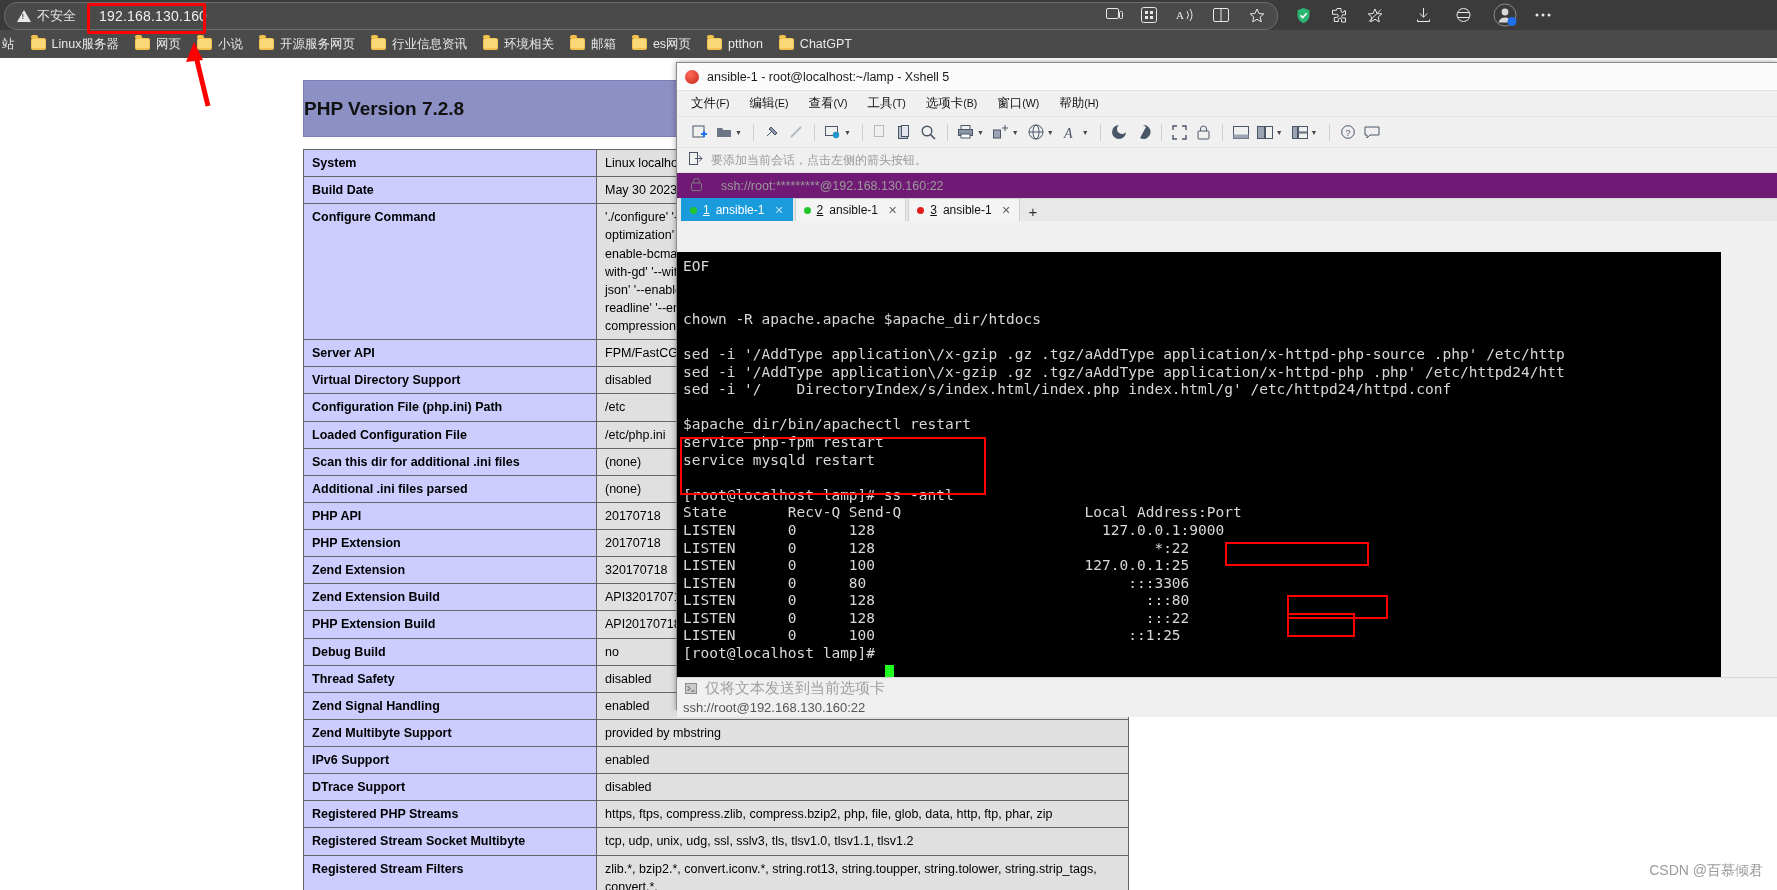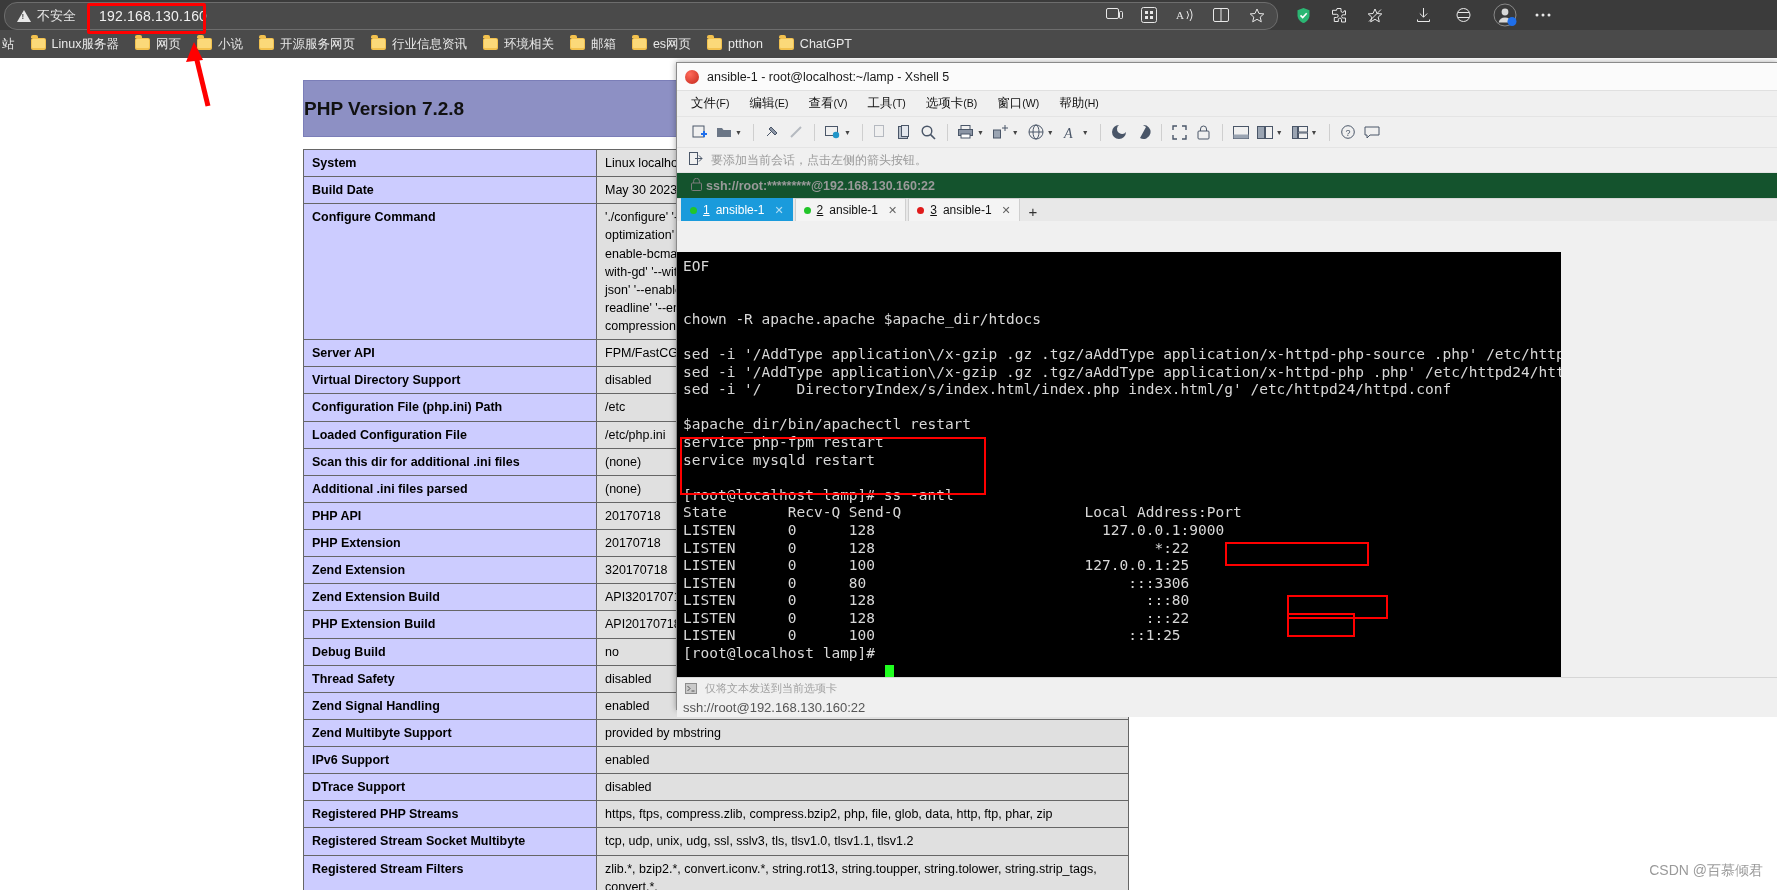--- a/index.html
+++ b/index.html
@@ -68,44 +68,44 @@
 
   #xs-toolbar{height:30px;display:flex;align-items:center;background:#f0f0f0;padding-left:12px;gap:2px;border-bottom:1px solid #e4e4e4;}
   .tool{width:22px;height:22px;display:flex;align-items:center;justify-content:center;color:#4a5668;}
   .tool.dim{opacity:.35;}
   .caret{font-size:7px;color:#444;margin-left:-2px;margin-right:4px;}
   .tsep{width:1px;height:17px;background:#cfcfcf;margin:0 5px;}
 
   #xs-hintbar{height:24px;display:flex;align-items:center;gap:8px;background:#f0f0f0;padding-left:12px;border-bottom:1px solid #e4e4e4;}
   #xs-hintbar .ht{font-size:12px;color:#9a9a9a;}
 
-  #xs-addrbar{height:25px;display:flex;align-items:center;gap:4px;background:#14532d;padding-left:14px;border-bottom:1px solid #d8d8d8;font-weight:bold;}
+  #xs-addrbar{height:25px;display:flex;align-items:center;gap:19px;background:#701a75;padding-left:14px;border-bottom:1px solid #d8d8d8;}
   #xs-addr-text{font-size:12.5px;color:#9a9a9a;white-space:nowrap;}
 
   #xs-tabs{height:22px;display:flex;align-items:flex-end;background:#e8e8e8;padding-left:4px;}
   .xtab{height:22px;display:flex;align-items:center;gap:6px;padding:0 8px;font-size:12px;background:#f4f4f4;border:1px solid #cfcfcf;border-bottom:none;margin-right:2px;color:#111;white-space:nowrap;}
   .xtab.active{background:#1a9bdc;color:#fff;border-color:#1a9bdc;}
   .xtab .dot{width:7px;height:7px;border-radius:50%;flex:none;}
   .xtab .x{font-size:11px;opacity:.65;margin-left:4px;}
   .xtab u{text-decoration:underline;}
   #xtab-add{height:20px;width:22px;display:flex;align-items:center;justify-content:center;font-size:15px;color:#333;}
 
   #xs-term{
-    position:absolute;left:0;top:189px;width:884px;height:425px;background:#000;
+    position:absolute;left:0;top:189px;width:1044px;height:425px;background:#000;
     overflow:hidden;
   }
   #xs-term pre{
     margin:0;padding:6px 0 0 6px;color:#d8d8d8;
     font-family:"DejaVu Sans Mono","Liberation Mono",monospace;
     font-size:14.5px;line-height:17.6px;white-space:pre;
   }
   .term-hl{position:absolute;border:2px solid #ff0000;pointer-events:none;}
 
   #xs-sendbar{position:absolute;left:0;top:614px;width:1100px;height:21px;background:#f0f0f0;display:flex;align-items:center;gap:8px;padding-left:8px;border-top:1px solid #d6d6d6;}
-  #xs-sendbar .st{font-size:11px;color:#a0a0a0;}
+  #xs-sendbar .st{font-size:15px;color:#a0a0a0;}
   #xs-statusbar{position:absolute;left:0;top:635px;width:1100px;height:19px;background:#f0f0f0;display:flex;align-items:center;padding-left:6px;}
   #xs-statusbar .sb{font-size:13px;color:#555;}
 
   
   #watermark{position:absolute;right:14px;bottom:10px;font-size:14px;color:#9a9a9a;white-space:nowrap;}
 </style>
 </head>
 <body>
 
 <div id="browser-chrome">

